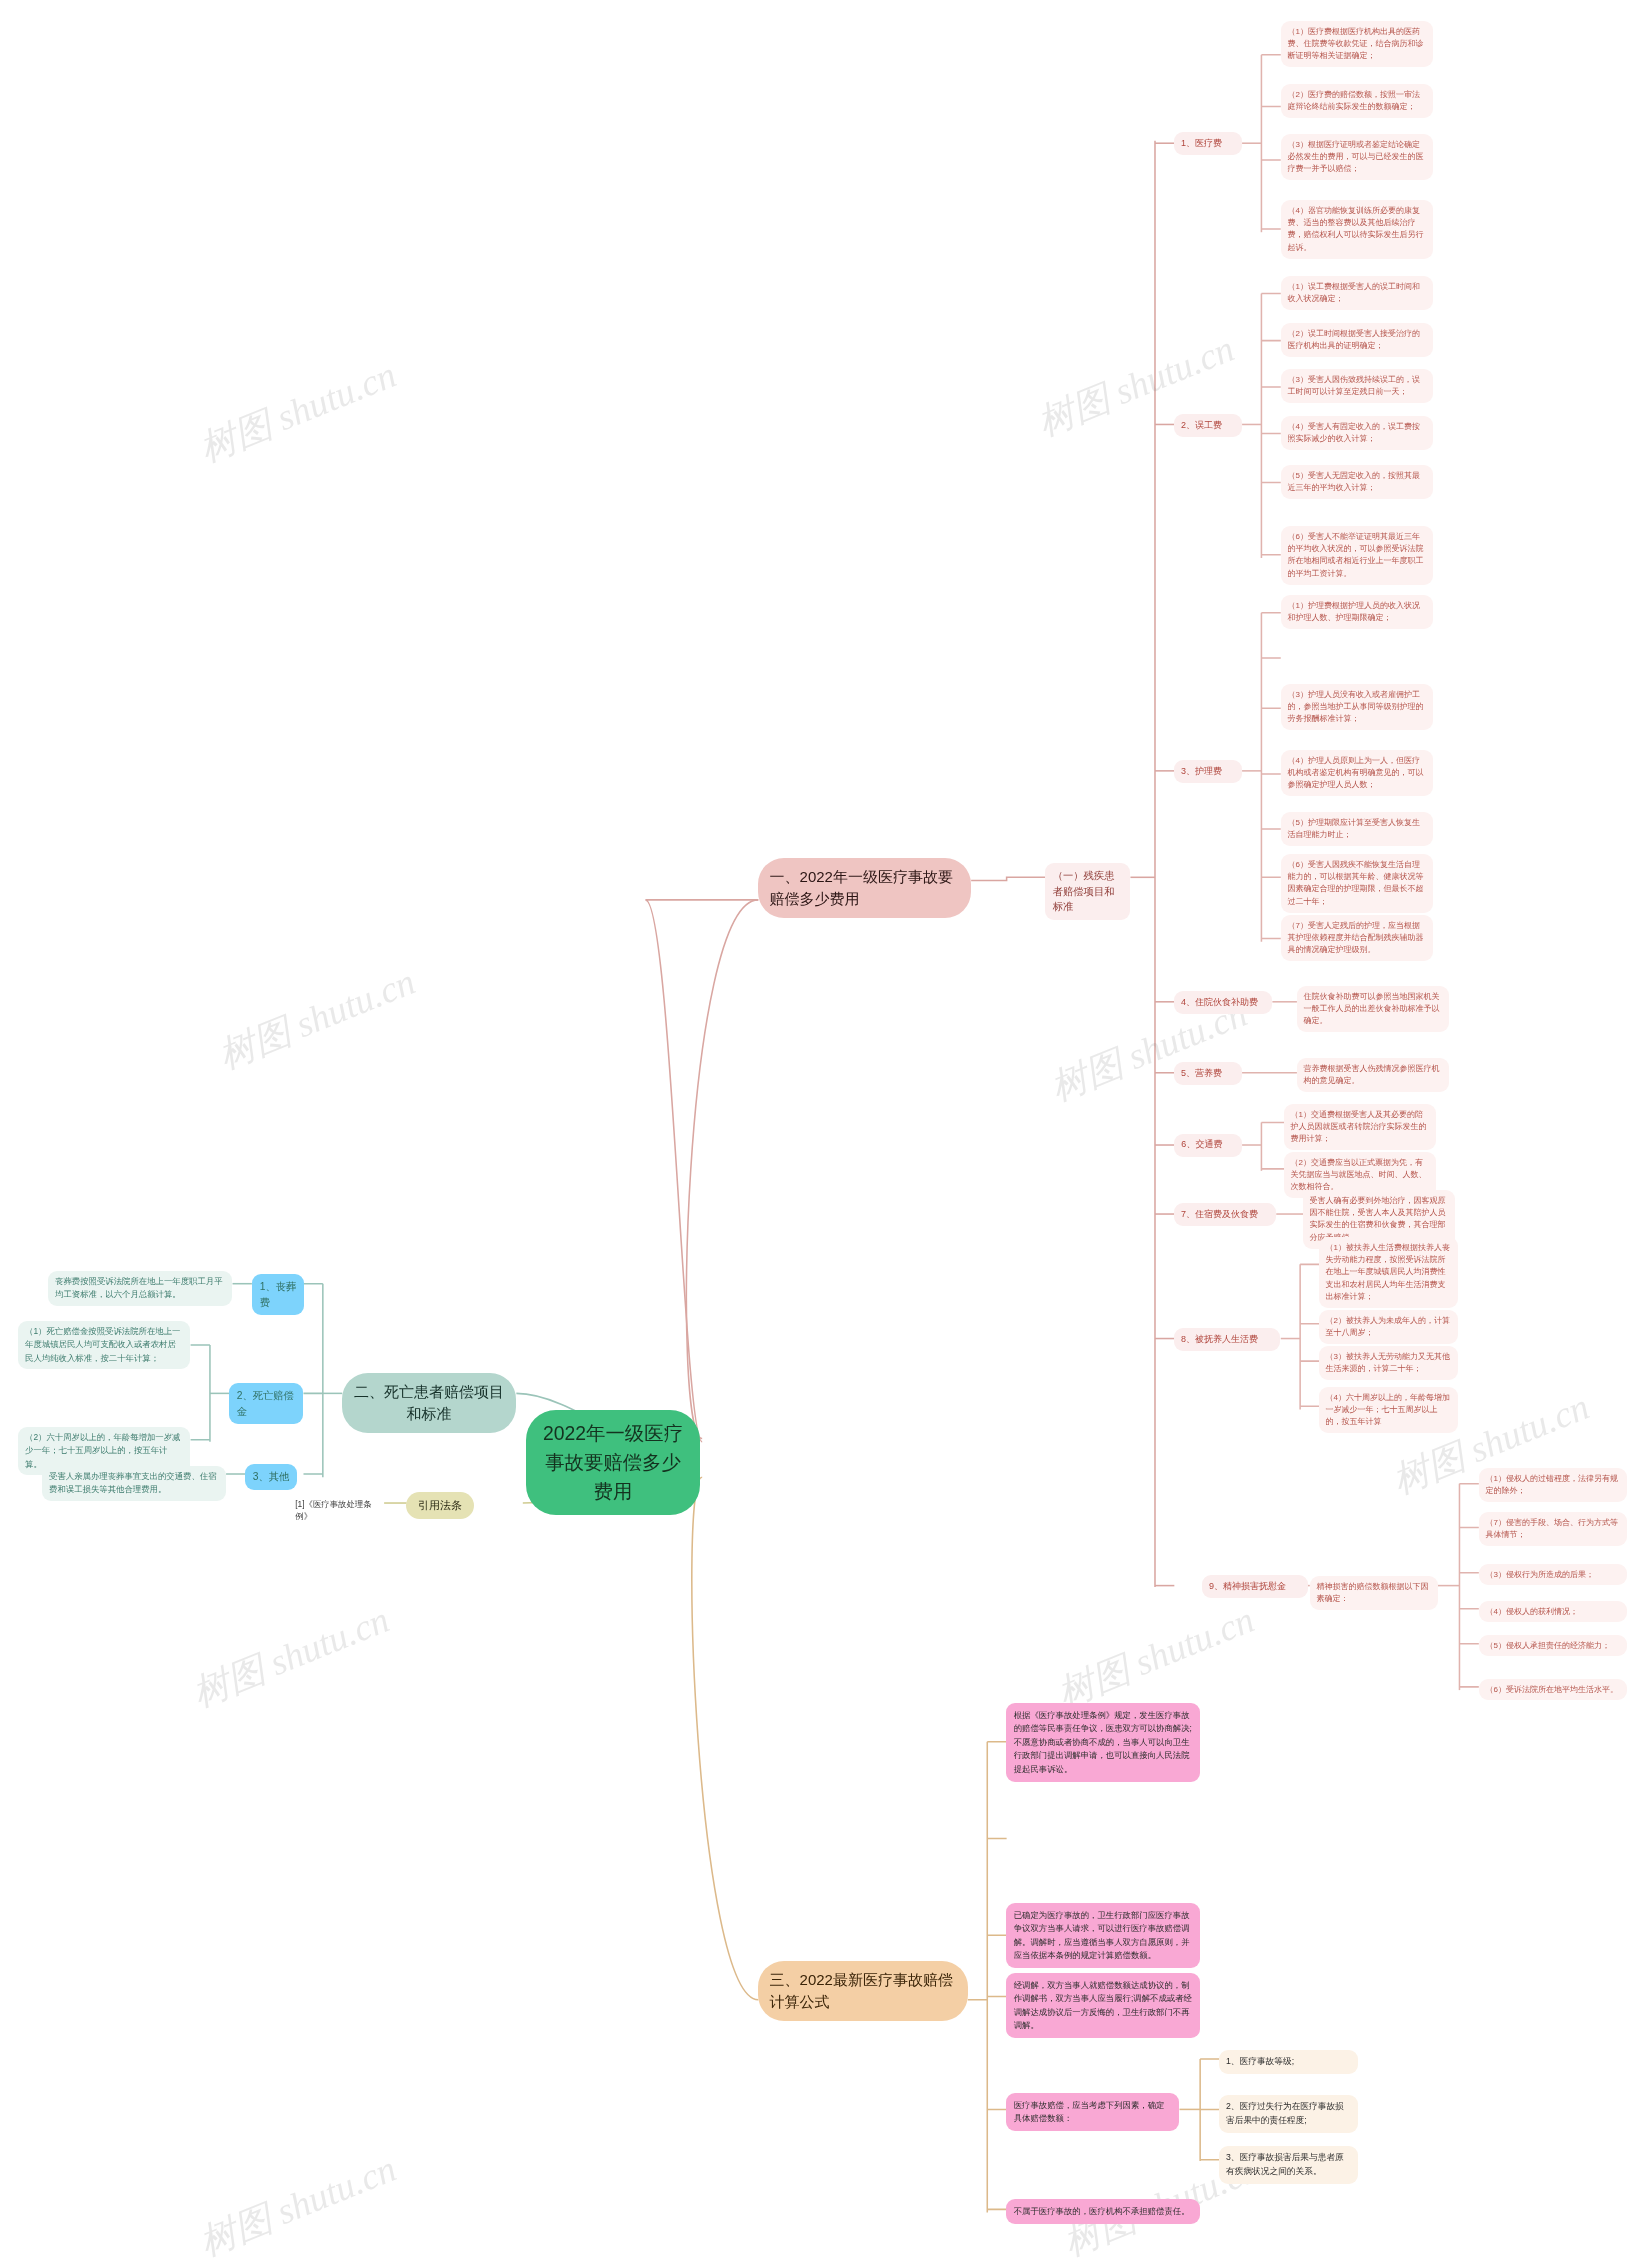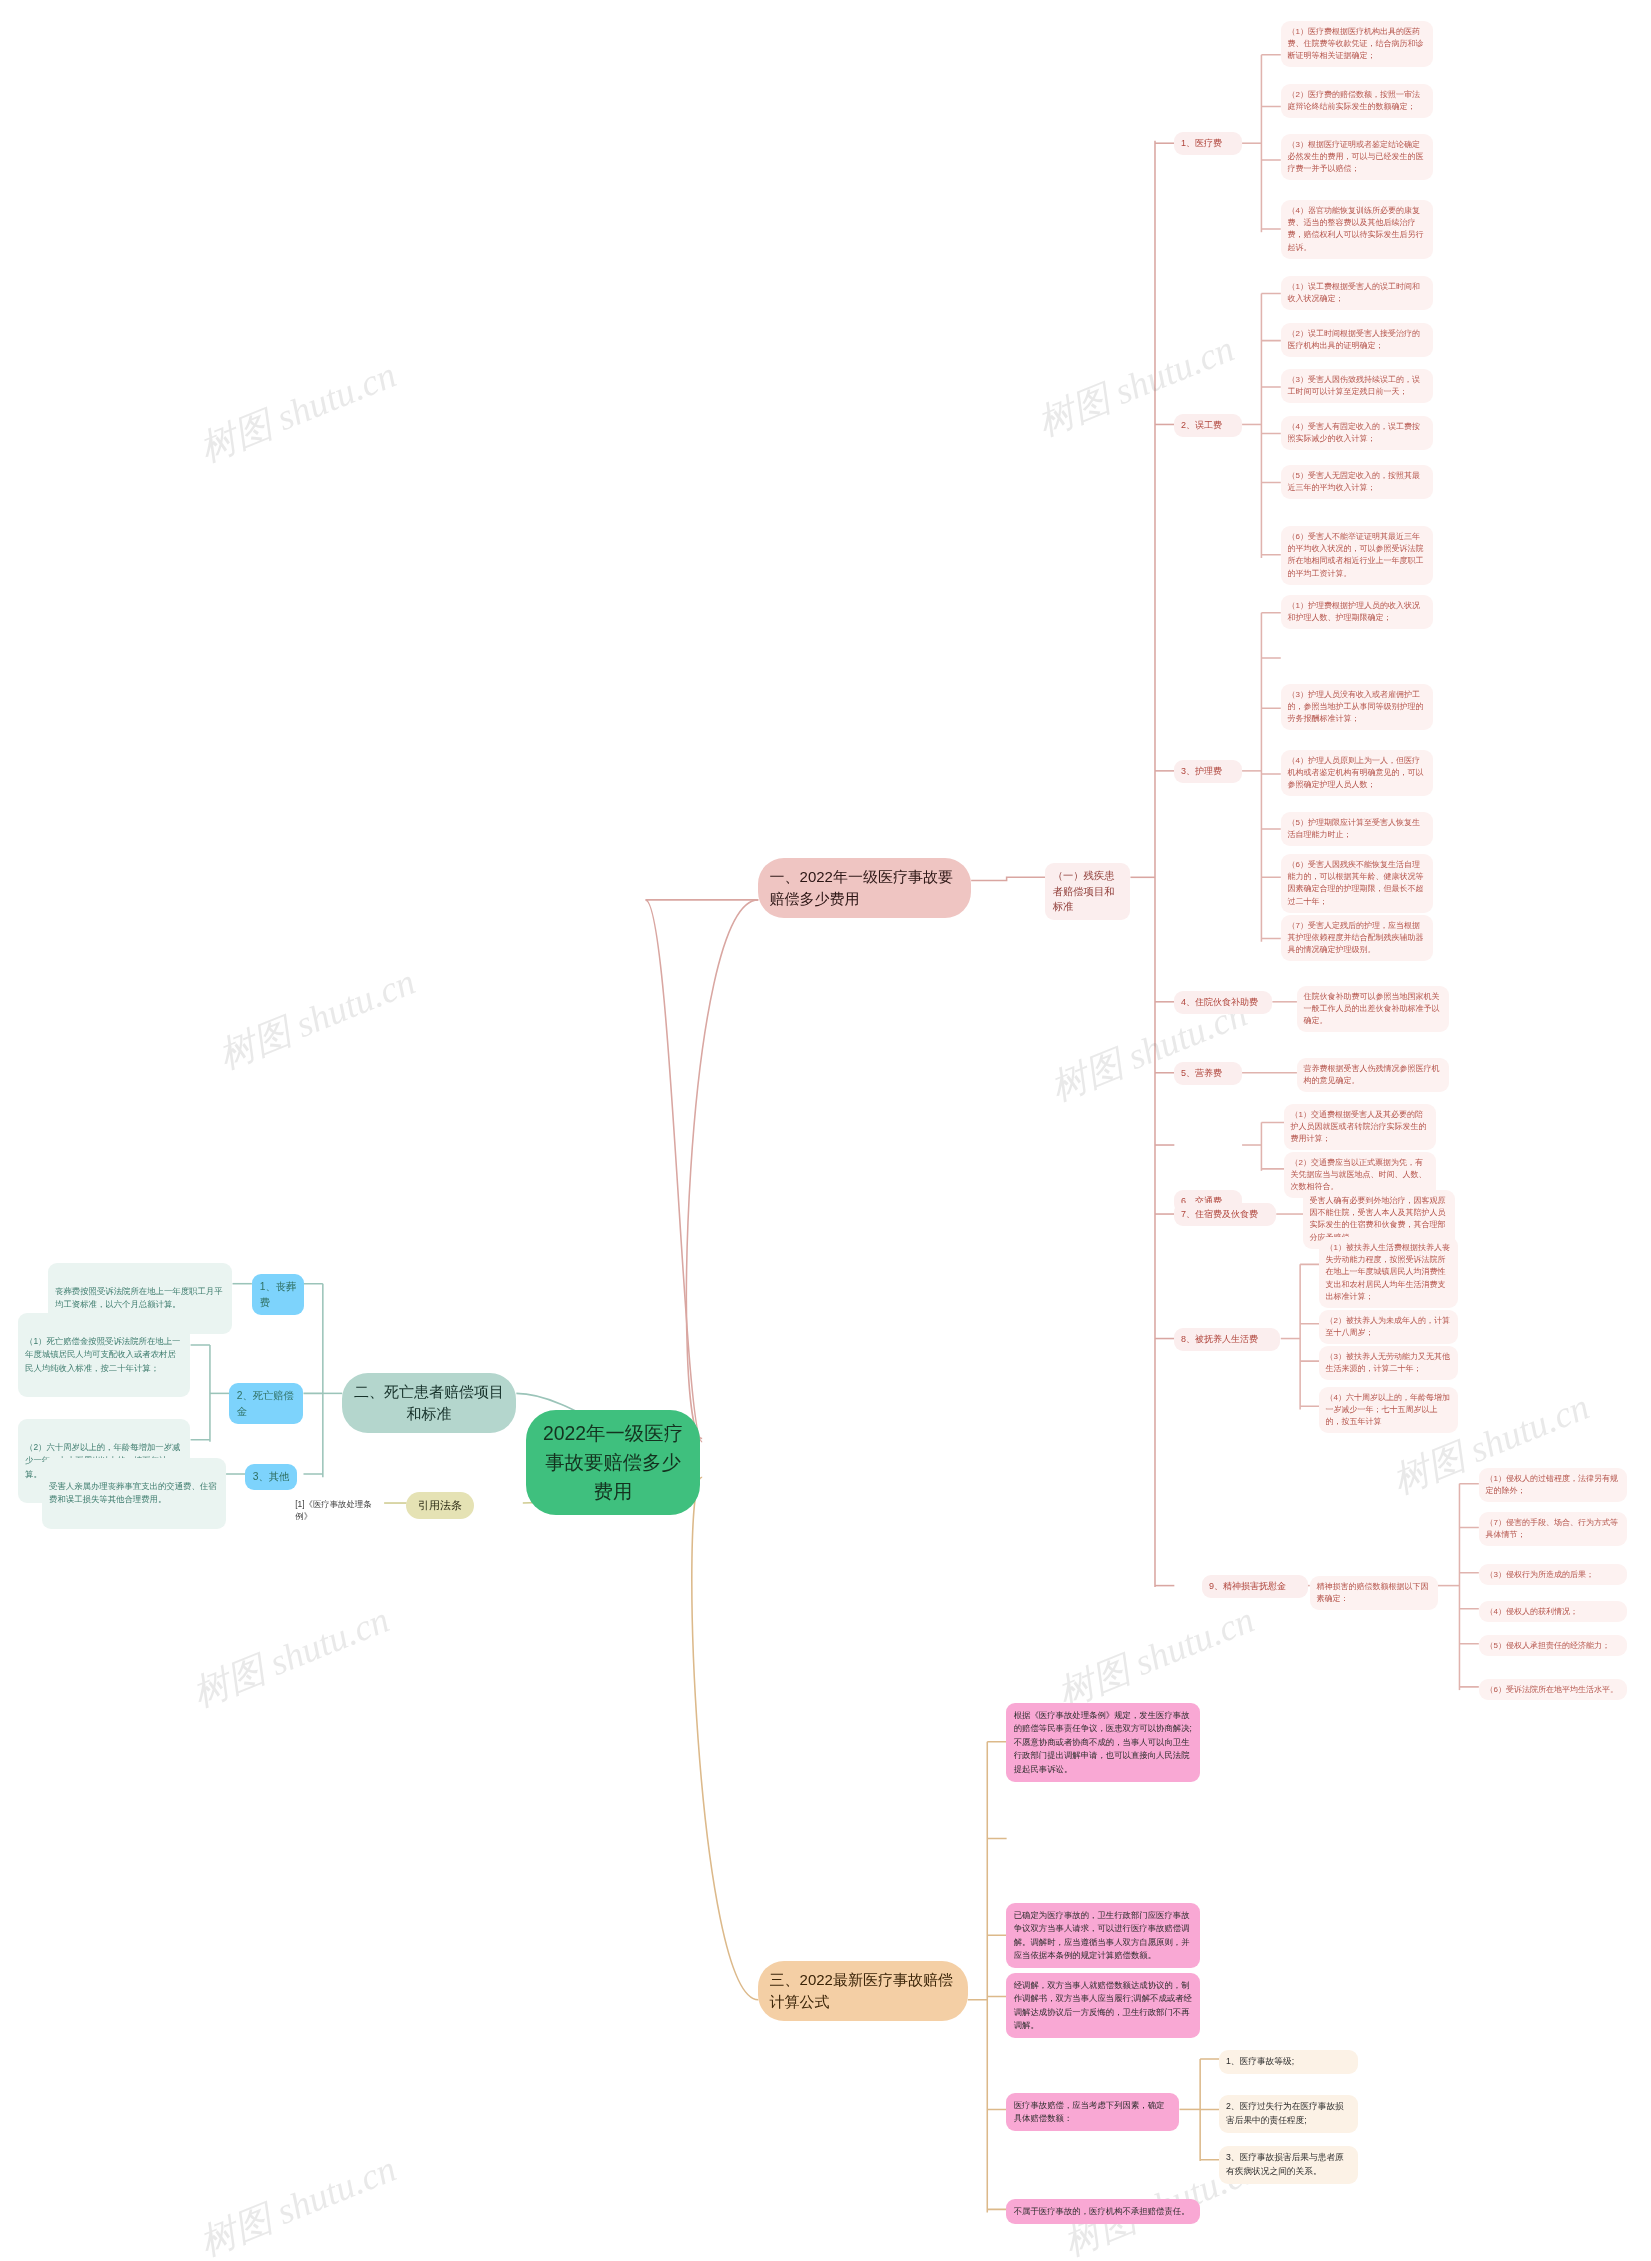--- a/index.html
+++ b/index.html
@@ -21,21 +21,21 @@
 
   
   .pink-l1{background:#efc5c2;color:#2b1514;border-radius:26px;font-size:15px;padding:7.7px 11.6px;}
   .pink-l2{background:#fbeeee;color:#8e3a35;font-size:10.3px;padding:5.2px 7.7px;}
   .pink-l3{background:#fbeeee;color:#b0453c;font-size:9px;padding:4.5px 7px;}
   .pink-l4{background:#fdf2f1;color:#b4534a;font-size:8px;padding:4.5px 6.5px;line-height:1.55;}
 
   
   .teal-l1{background:#b4d6cd;color:#16312a;border-radius:26px;font-size:15px;padding:7.7px 11.6px;}
   .teal-l2{background:#7dd3fc;color:#2f6f61;font-size:10.3px;padding:5.2px 7.7px;}
-  .teal-l3{background:#eaf4f1;color:#3b7a6c;font-size:8.4px;padding:22px 7px;line-height:1.6;}
+  .teal-l3{background:#eaf4f1;color:#3b7a6c;font-size:8.4px;padding:4px 7px;line-height:1.6;margin-top:8px;}
 
   
   .orange-l1{background:#f4cfa5;color:#3a2408;border-radius:26px;font-size:15px;padding:7.7px 11.6px;}
   .orange-l2{background:#f9a8d4;color:#2c2c2c;font-size:8.4px;padding:5.8px 7.7px;line-height:1.6;}
   .orange-l3{background:#fcf2e6;color:#2c2c2c;font-size:8.7px;padding:5.2px 7px;line-height:1.6;}
 
   
   .olive-l1{background:#e5e2b4;color:#2b2a14;border-radius:19.4px;font-size:11px;padding:5.2px 10.3px;
             text-align:center;justify-content:center;}
   .olive-l2{background:transparent;color:#3a3a3a;font-size:8.4px;padding:2.6px 1.3px;}
@@ -219,21 +219,21 @@
     <span>住院伙食补助费可以参照当地国家机关一般工作人员的出差伙食补助标准予以确定。</span>
     </div>
 
   <div class="node pink-l3" style="left:1174px;top:1062px;width:68px;">
     <span>5、营养费</span>
   </div>
   <div class="node pink-l4" style="left:1297px;top:1058px;width:152px;">
     <span>营养费根据受害人伤残情况参照医疗机构的意见确定。</span>
     </div>
 
-  <div class="node pink-l3" style="left:1174px;top:1190px;width:68px;">
+  <div class="node pink-l3" style="left:1174px;top:1134px;width:68px;font-family:Liberation Mono, monospace;">
     <span>6、交通费</span>
   </div>
   <div class="node pink-l4" style="left:1284px;top:1104px;width:152px;">
     <span>（1）交通费根据受害人及其必要的陪护人员因就医或者转院治疗实际发生的费用计算；</span>
     </div>
   <div class="node pink-l4" style="left:1284px;top:1152px;width:152px;">
     <span>（2）交通费应当以正式票据为凭，有关凭据应当与就医地点、时间、人数、次数相符合。</span>
     </div>
 
   <div class="node pink-l3" style="left:1174px;top:1203px;width:102px;">

